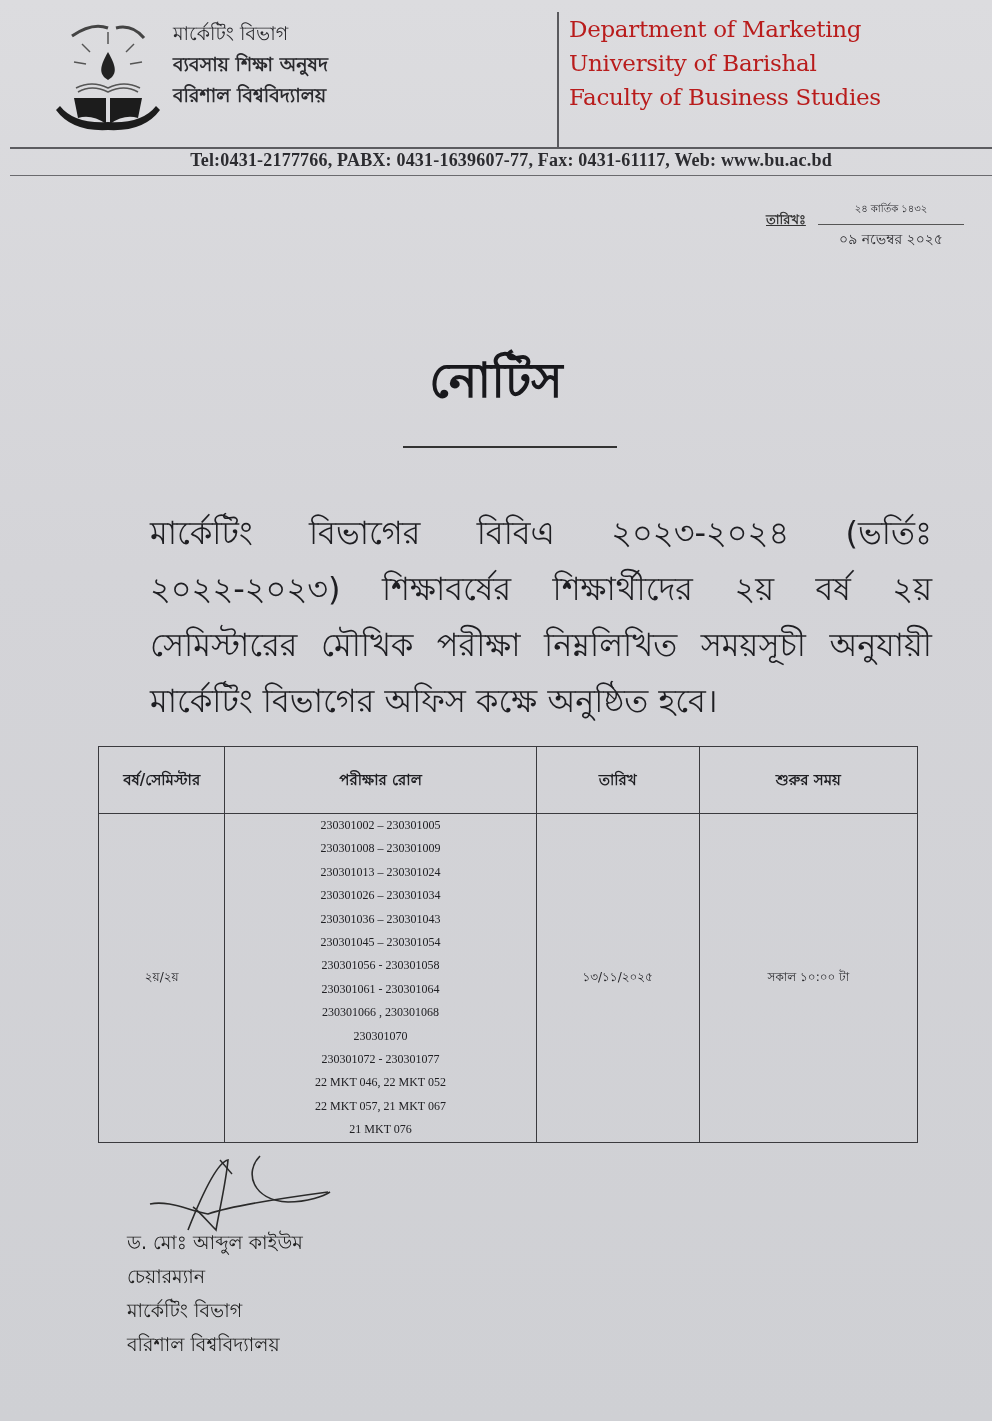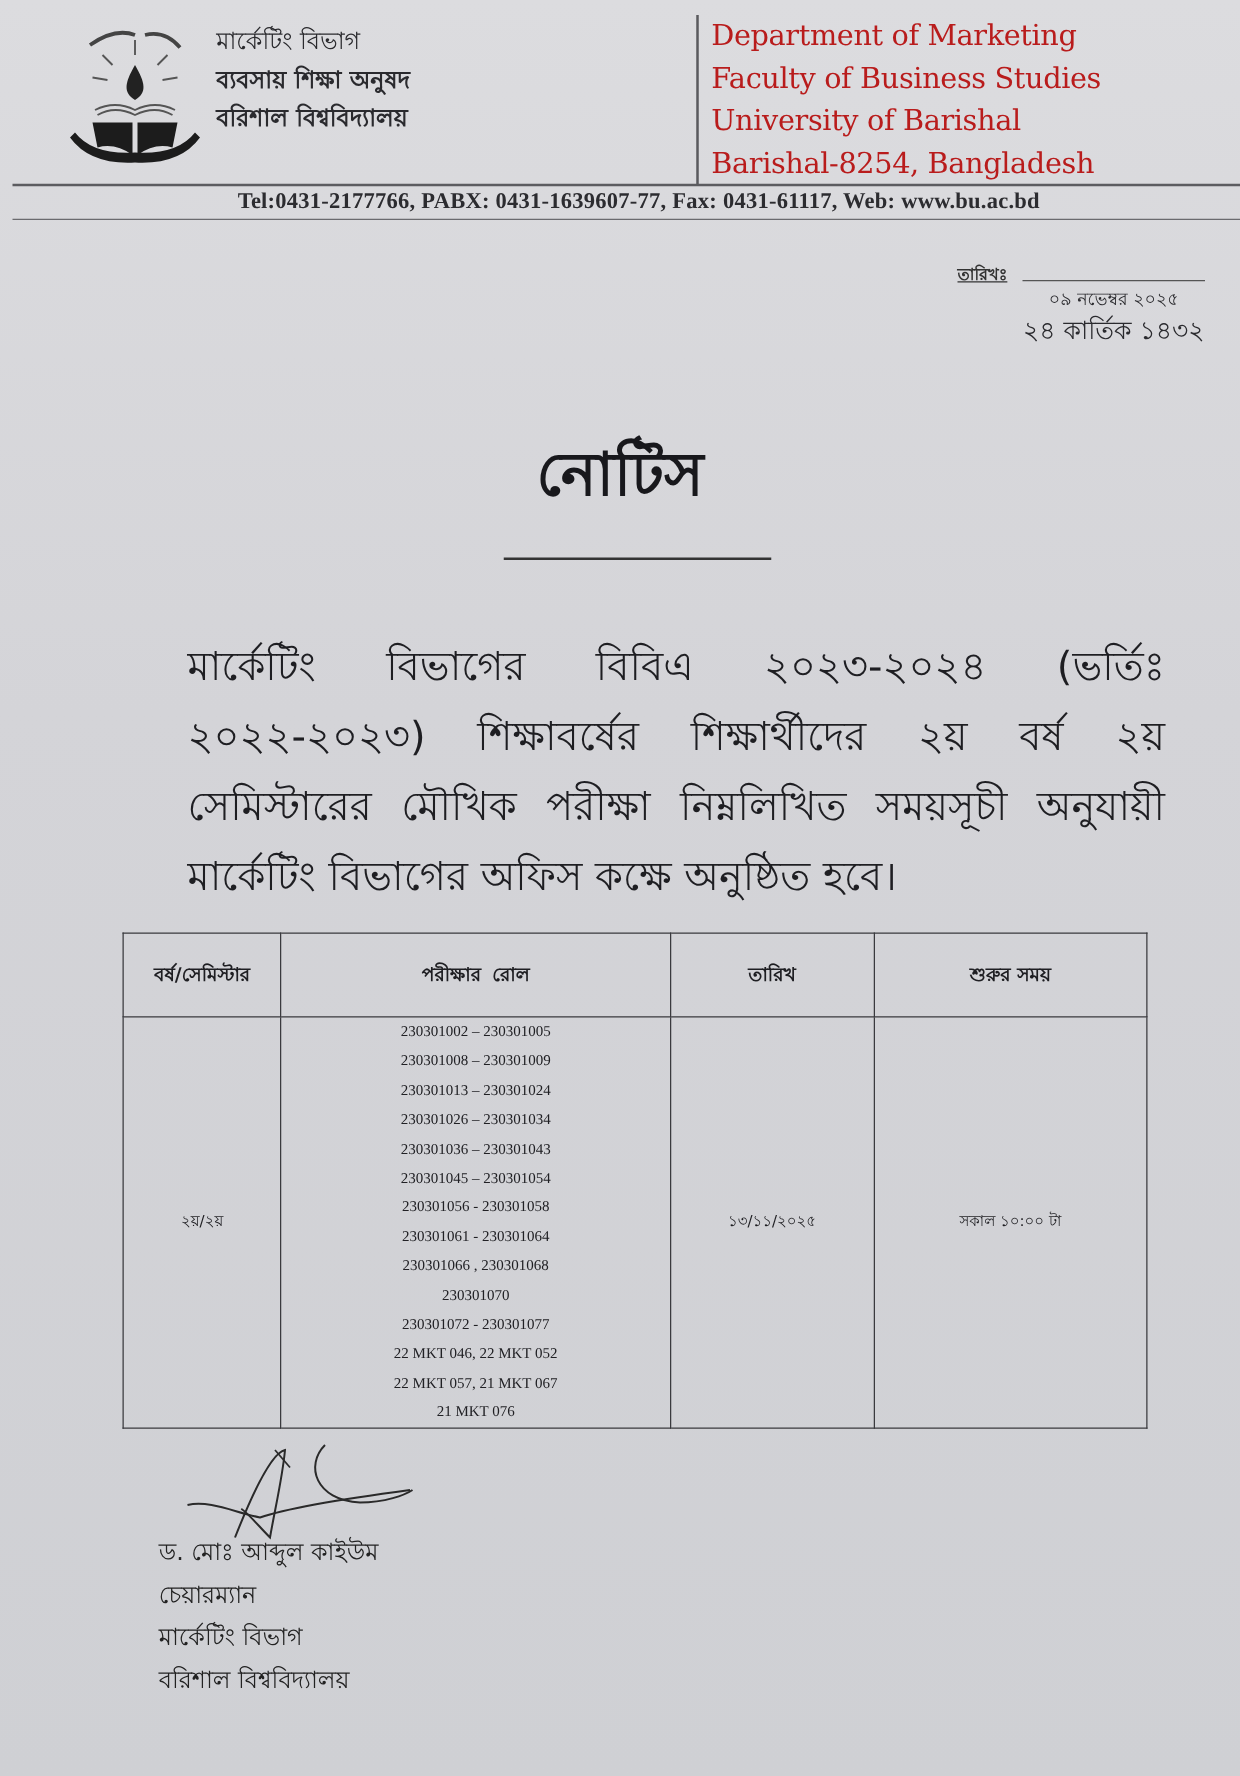--- a/index.html
+++ b/index.html
@@ -18,37 +18,37 @@
     .hdr-bn { left: 173px; top: 18px; font-size: 19px; line-height: 31px; color: #2a2a2e; }
     .hdr-bn div:nth-child(n+2) { font-weight: bold; }
     .hdr-divider { left: 557px; top: 12px; width: 2px; height: 136px; background: #5a5a5e; }
     .hdr-en { left: 569px; top: 12px; font-family: "DejaVu Serif", serif; font-size: 23px; line-height: 34px; color: #b91c1c; letter-spacing: -0.3px; }
     .hdr-line-top { left: 10px; top: 147px; width: 982px; height: 2px; background: #5c5c60; }
     .hdr-contact { left: 0; top: 148px; width: 992px; text-align: center; font-family: "Liberation Serif", serif; font-weight: bold; font-size: 18px; line-height: 24px; color: #2c2c30; letter-spacing: 0.2px; padding-left: 30px; box-sizing: border-box;}
     .hdr-line-bot { left: 10px; top: 175px; width: 982px; height: 1px; background: #6a6a6e; }
 
     
     .date-label { left: 766px; top: 210px; font-size: 13px; font-weight: bold; color: #333; text-decoration: underline; }
-    .date-top { left: 818px; top: 201px; width: 146px; text-align: center; font-size: 20px; color: #2a2a2e; margin-top: 48px; }
+    .date-top { left: 818px; top: 201px; width: 146px; text-align: center; font-size: 10px; color: #2a2a2e; }
     .date-rule { left: 818px; top: 224px; width: 146px; height: 1px; background: #555; }
     .date-bot { left: 818px; top: 228px; width: 146px; text-align: center; font-size: 14px; color: #2a2a2e; }
 
     
     .title { left: 0; width: 992px; top: 342px; text-align: center; font-size: 48px; font-weight: bold; color: #18181c; line-height: 76px; }
     .title-rule { left: 403px; top: 446px; width: 214px; height: 2px; background: #333; }
 
     
     .body-text { left: 150px; top: 505px; width: 782px; font-size: 32px; line-height: 56px; text-align: justify; color: #1e1e22; }
 
     
     .tbl { left: 98px; top: 746px; width: 820px; border-collapse: collapse; }
     table.tbl td, table.tbl th { border: 1.5px solid #3a3a3e; text-align: center; vertical-align: middle; padding: 0; }
     table.tbl th { height: 66px; font-size: 15px; font-weight: bold; color: #1e1e22; }
     table.tbl td { font-size: 12px; }
-    .c1 { width: 120px; } .c2 { width: 297px; font-family: Liberation Mono, monospace; } .c3 { width: 155px; } .c4 { width: 208px; }
+    .c1 { width: 120px; } .c2 { width: 297px; } .c3 { width: 155px; } .c4 { width: 208px; }
     .rolls { font-family: "Liberation Serif", serif; font-size: 19.5px; line-height: 23.4px; color: #202024; padding: 2px 0 8px 0; }
     .rolls div { white-space: nowrap; }
 
     
     .sig { left: 148px; top: 1152px; width: 190px; height: 80px; }
     .sign-block { left: 127px; top: 1225px; font-size: 19px; line-height: 34px; color: #222; }
   </style>
 </head>
 <body>
 
@@ -75,23 +75,22 @@
 <div class="abs hdr-bn">
   <div>মার্কেটিং বিভাগ</div>
   <div>ব্যবসায় শিক্ষা অনুষদ</div>
   <div>বরিশাল বিশ্ববিদ্যালয়</div>
 </div>
 
 <div class="abs hdr-divider"></div>
 
 <div class="abs hdr-en">
   <div>Department of Marketing</div>
+  <div>University of Barishal</div>
   <div>Faculty of Business Studies</div>
-  <div>University of Barishal</div>
-  <div>Barishal-8254, Bangladesh</div>
 </div>
 
 <div class="abs hdr-line-top"></div>
 <div class="abs hdr-contact">Tel:0431-2177766, PABX: 0431-1639607-77, Fax: 0431-61117, Web: www.bu.ac.bd</div>
 <div class="abs hdr-line-bot"></div>
 
 <div class="abs date-label">তারিখঃ</div>
 <div class="abs date-top">২৪ কার্তিক ১৪৩২</div>
 <div class="abs date-rule"></div>
 <div class="abs date-bot">০৯ নভেম্বর ২০২৫</div>

